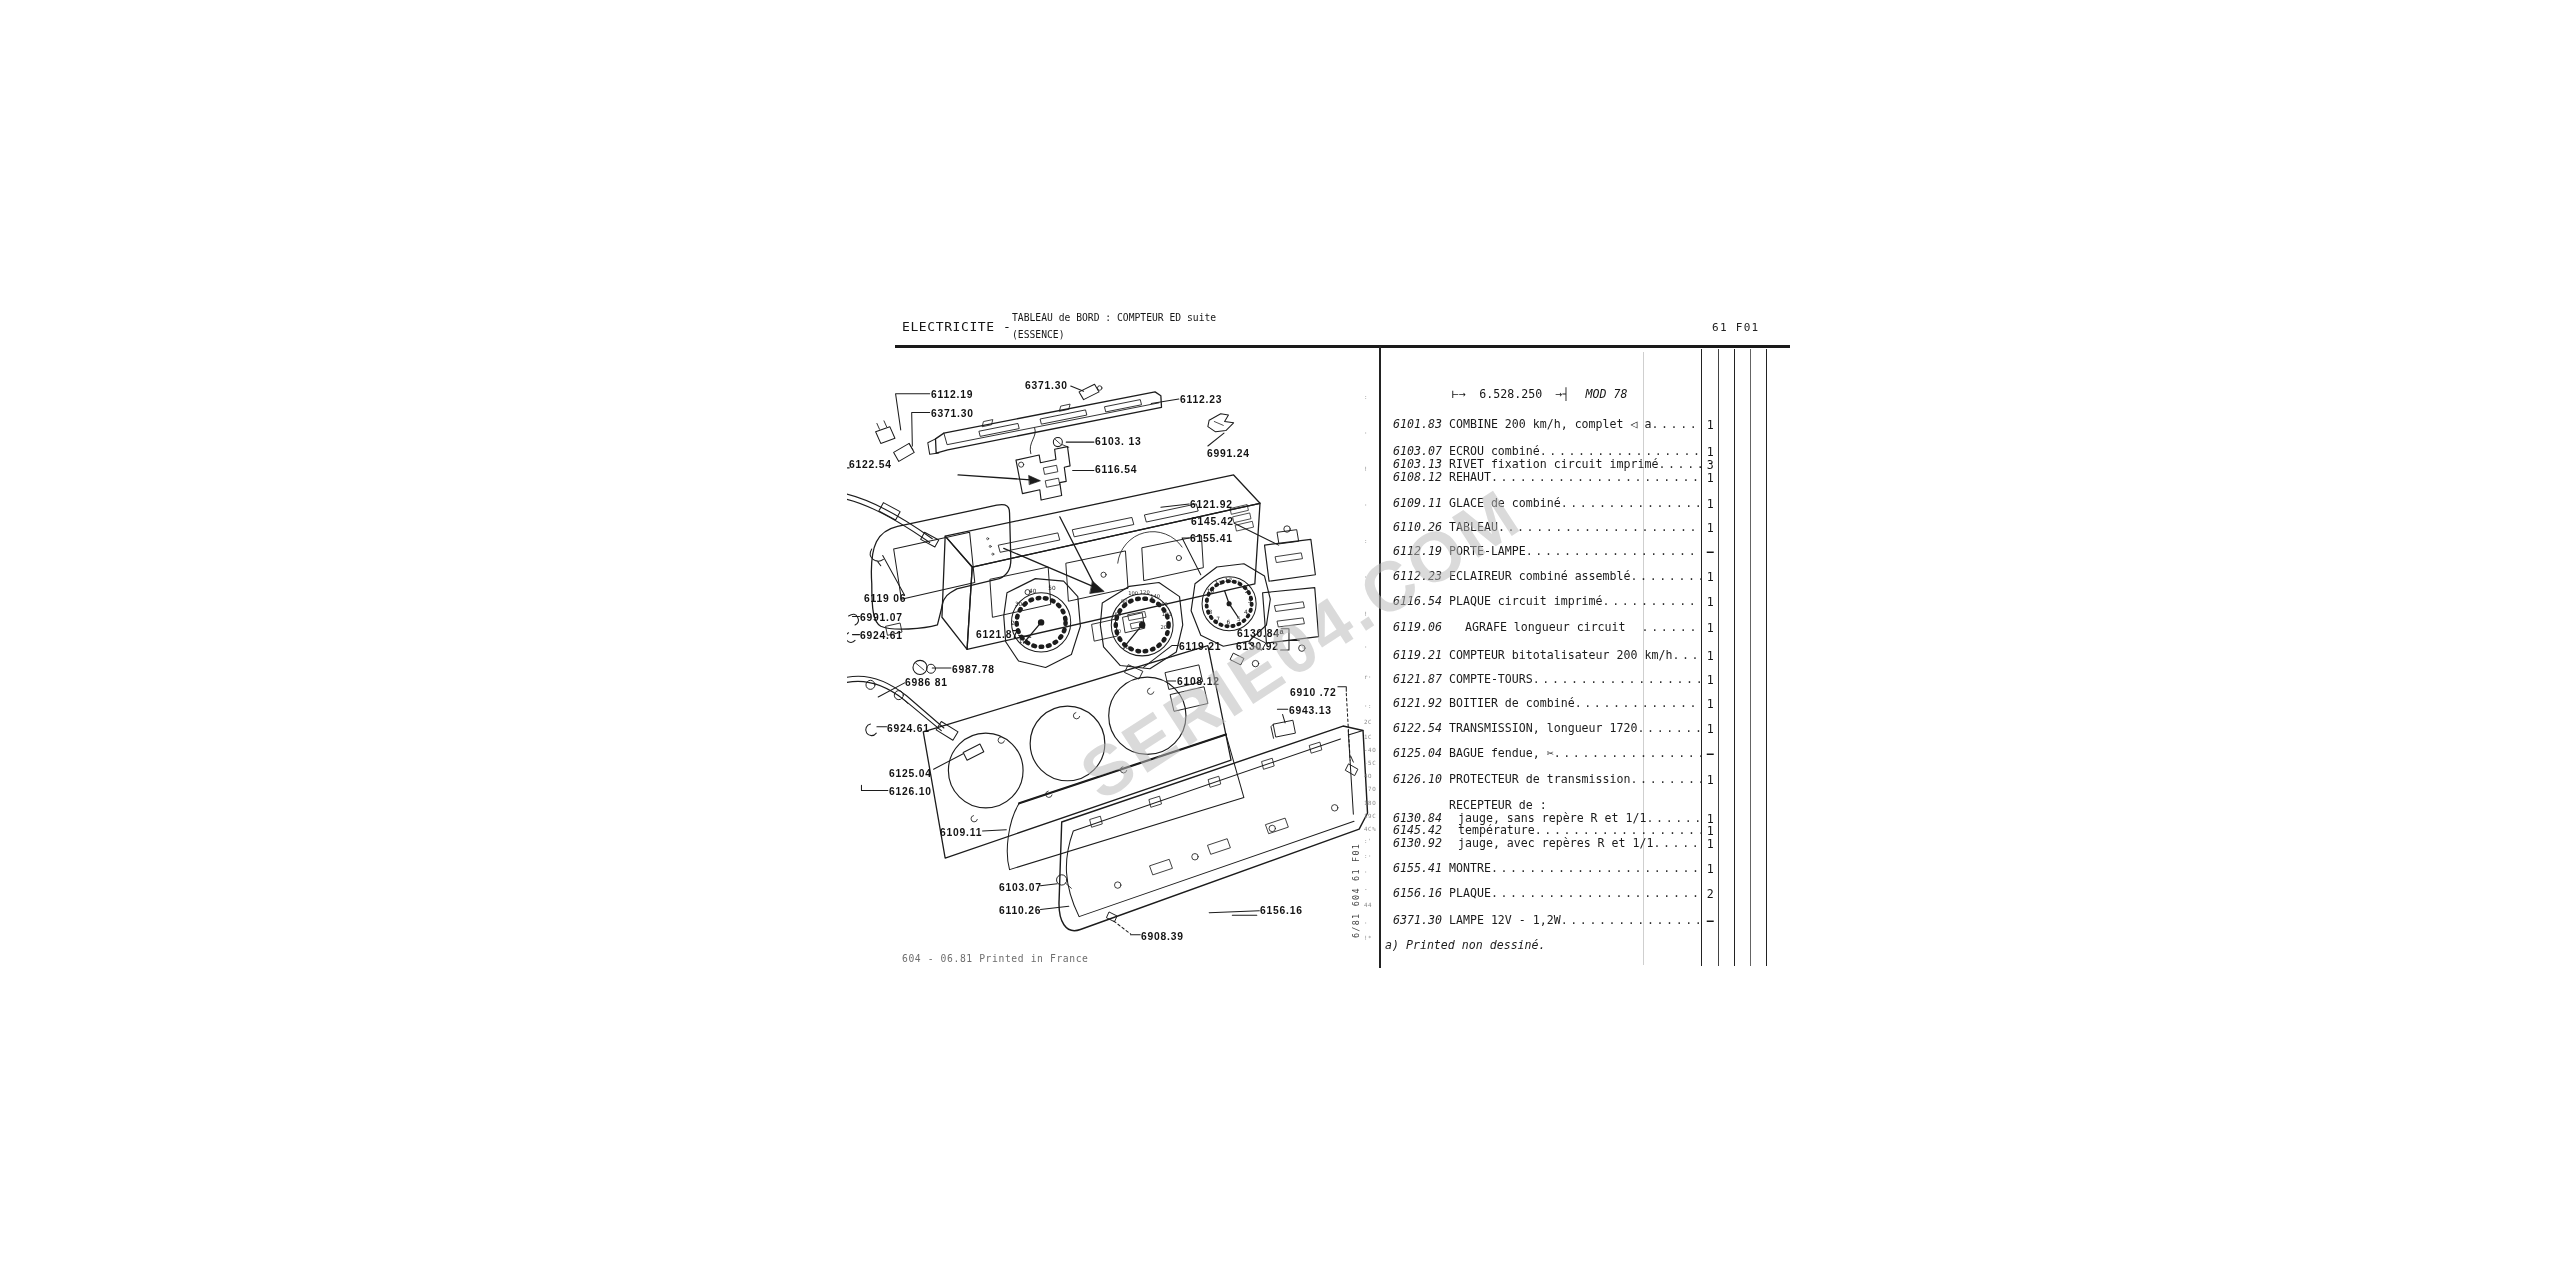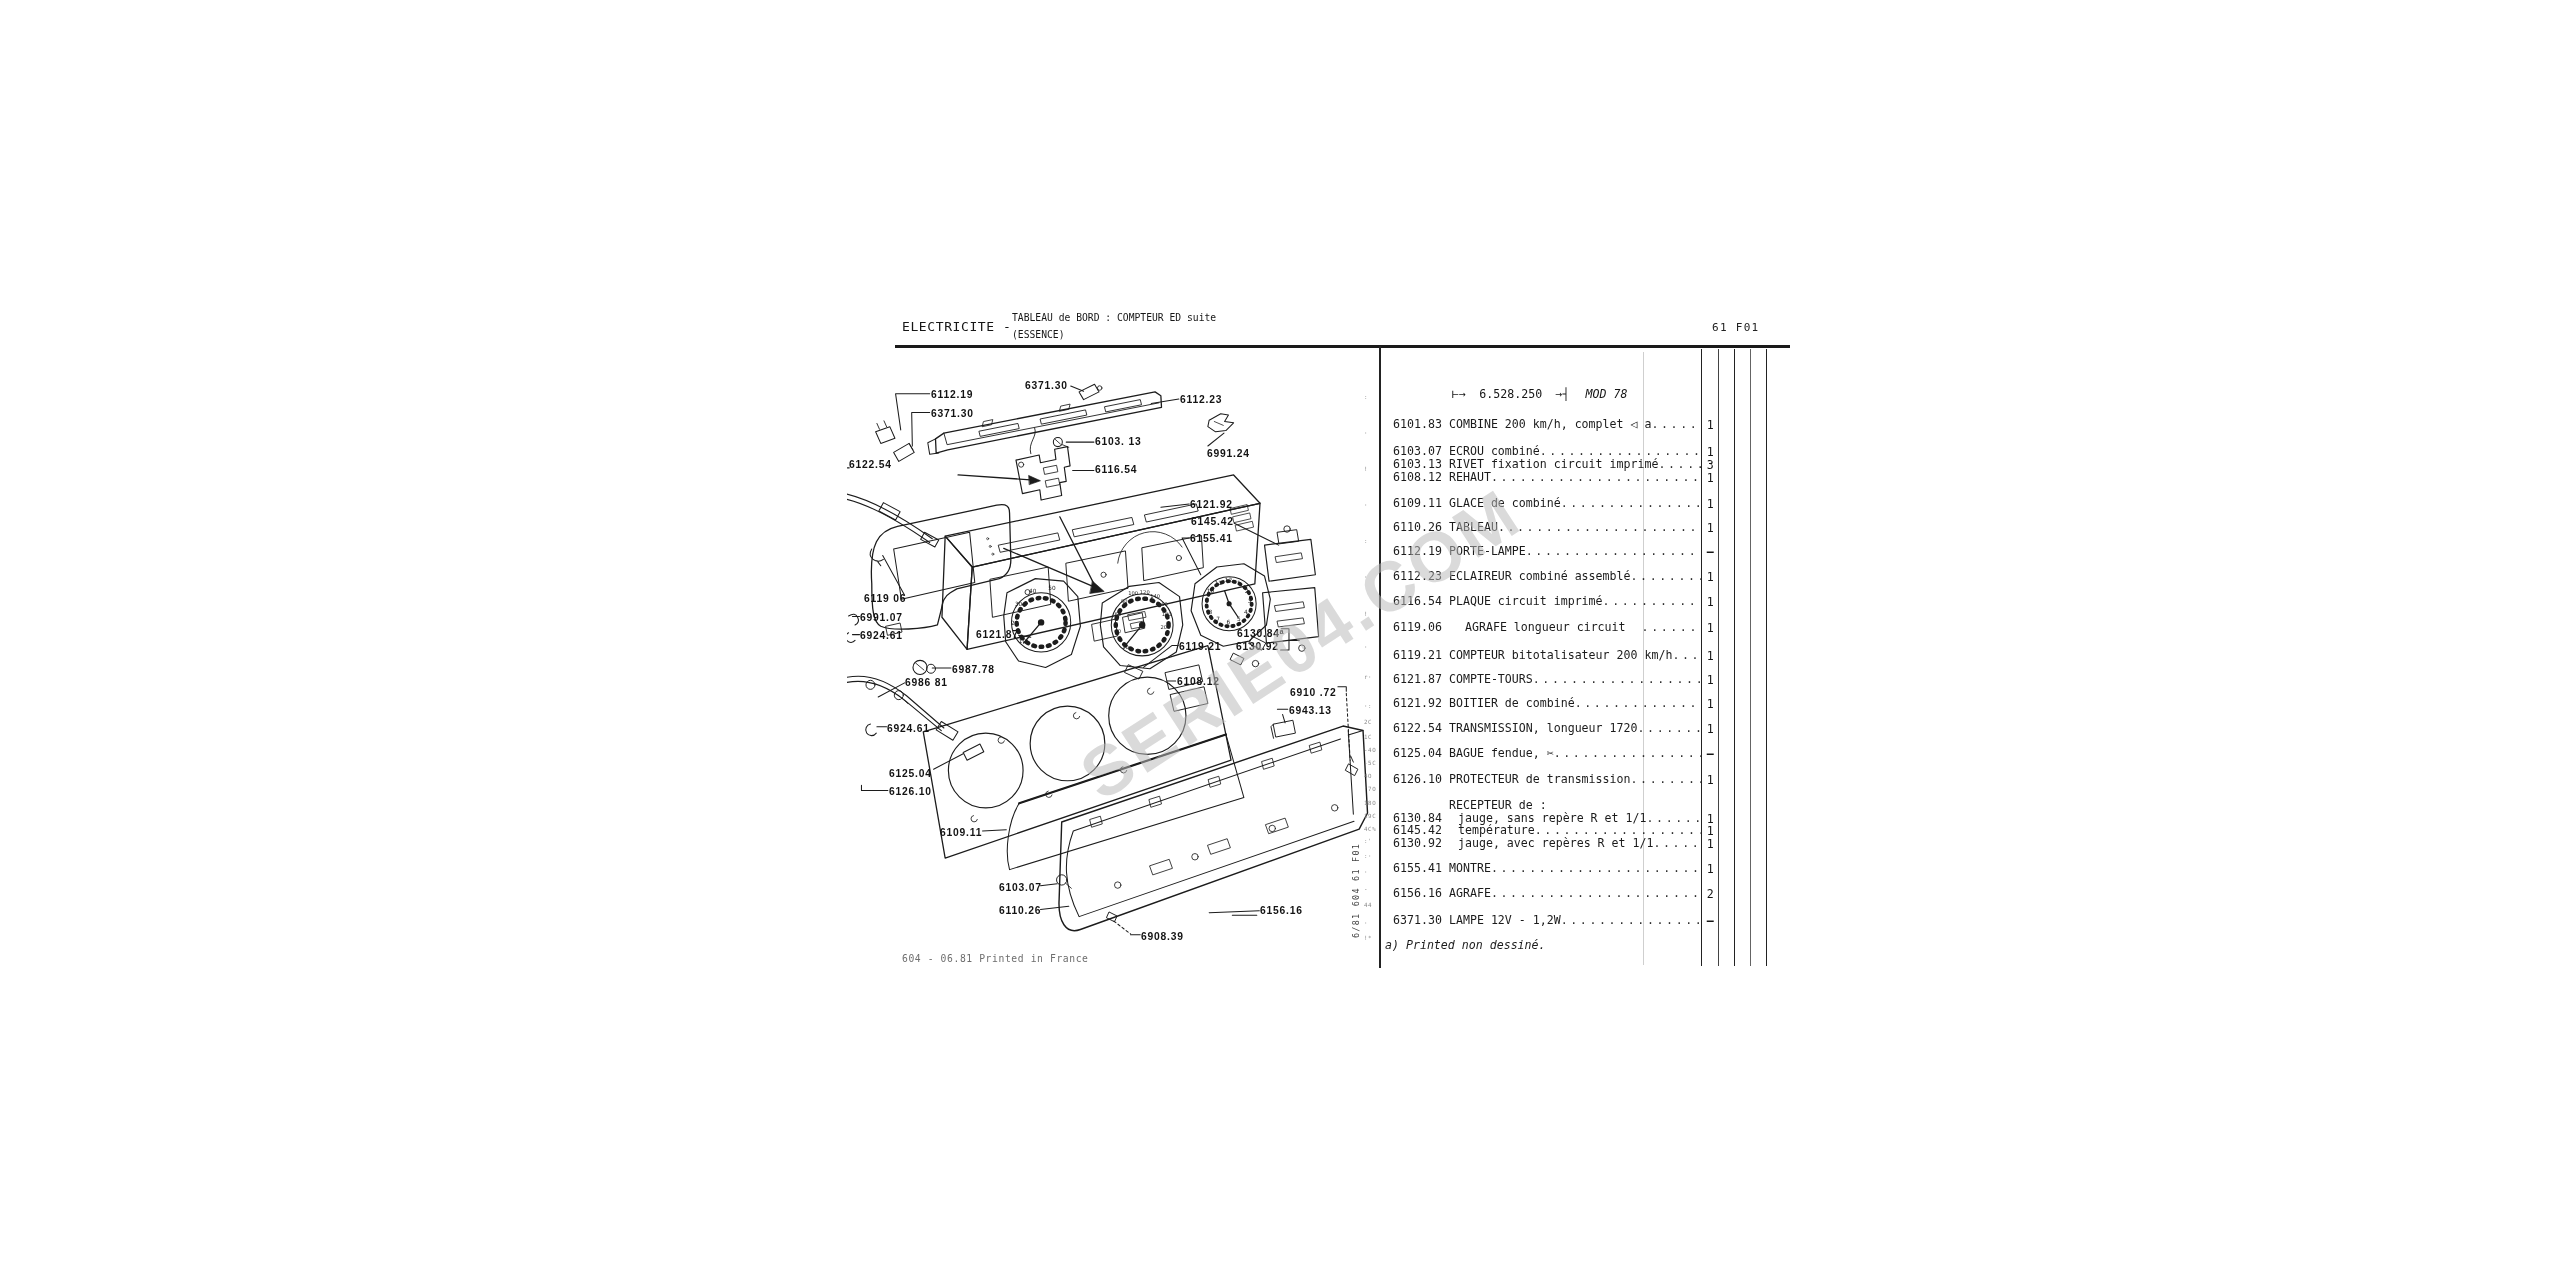--- a/index.html
+++ b/index.html
@@ -11,21 +11,21 @@
   #section-title{left:902px;top:319px;font-size:13px;letter-spacing:0.6px;color:#161616;}
   #doc-title1{left:1012px;top:312px;font-size:9.7px;color:#161616;}
   #doc-title2{left:1012px;top:329px;font-size:9.7px;color:#161616;}
   #page-ref{left:1712px;top:321px;font-size:11px;letter-spacing:1.3px;color:#222;}
   .hrule{height:2.6px;background:#1a1a1a;}
   .vrule{width:1.3px;background:#222;}
   
   #range-line{left:1452px;top:387px;font-size:11.6px;color:#151515;white-space:nowrap;}
   .part-row{position:absolute;display:flex;align-items:baseline;width:308px;left:1393px;
             font-size:11.6px;color:#1b1b1b;white-space:nowrap;line-height:13px;}
-  .part-ref{flex:none;width:56px;}
+  .part-ref{flex:none;width:56px;font-style:italic;}
   .part-desc{flex:none;}
   .part-desc.sub{padding-left:9px;}
   .part-dots{flex:1 1 0;overflow:hidden;letter-spacing:2.6px;color:#2e2e2e;}
   .part-qty{position:absolute;left:1701px;width:18.7px;text-align:center;font-size:11.6px;color:#141414;}
   .part-qty.dash{font-weight:bold;}
   #footnote{left:1385px;top:938px;font-size:11.6px;font-style:italic;color:#1b1b1b;}
   
   .dlabel{position:absolute;font-family:"Liberation Sans","DejaVu Sans",sans-serif;
           font-size:10.3px;font-weight:700;letter-spacing:0.8px;color:#131313;white-space:nowrap;}
   
@@ -184,21 +184,21 @@
       </div>
       <span class="part-qty mono" style="top: 862px;">1</span>
       <div class="part-row mono" style="top: 862px;">
         <span class="part-ref">6155.41</span>
         <span class="part-desc">MONTRE</span>
         <span class="part-dots">............................................................</span>
       </div>
       <span class="part-qty mono" style="top: 887px;">2</span>
       <div class="part-row mono" style="top: 887px;">
         <span class="part-ref">6156.16</span>
-        <span class="part-desc">AGRAFE</span>
+        <span class="part-desc">PLAQUE</span>
         <span class="part-dots">............................................................</span>
       </div>
       <span class="part-qty mono dash" style="top: 914px;">–</span>
       <div class="part-row mono" style="top: 914px;">
         <span class="part-ref">6371.30</span>
         <span class="part-desc">LAMPE 12V - 1,2W</span>
         <span class="part-dots">............................................................</span>
       </div>
     </div>
 

